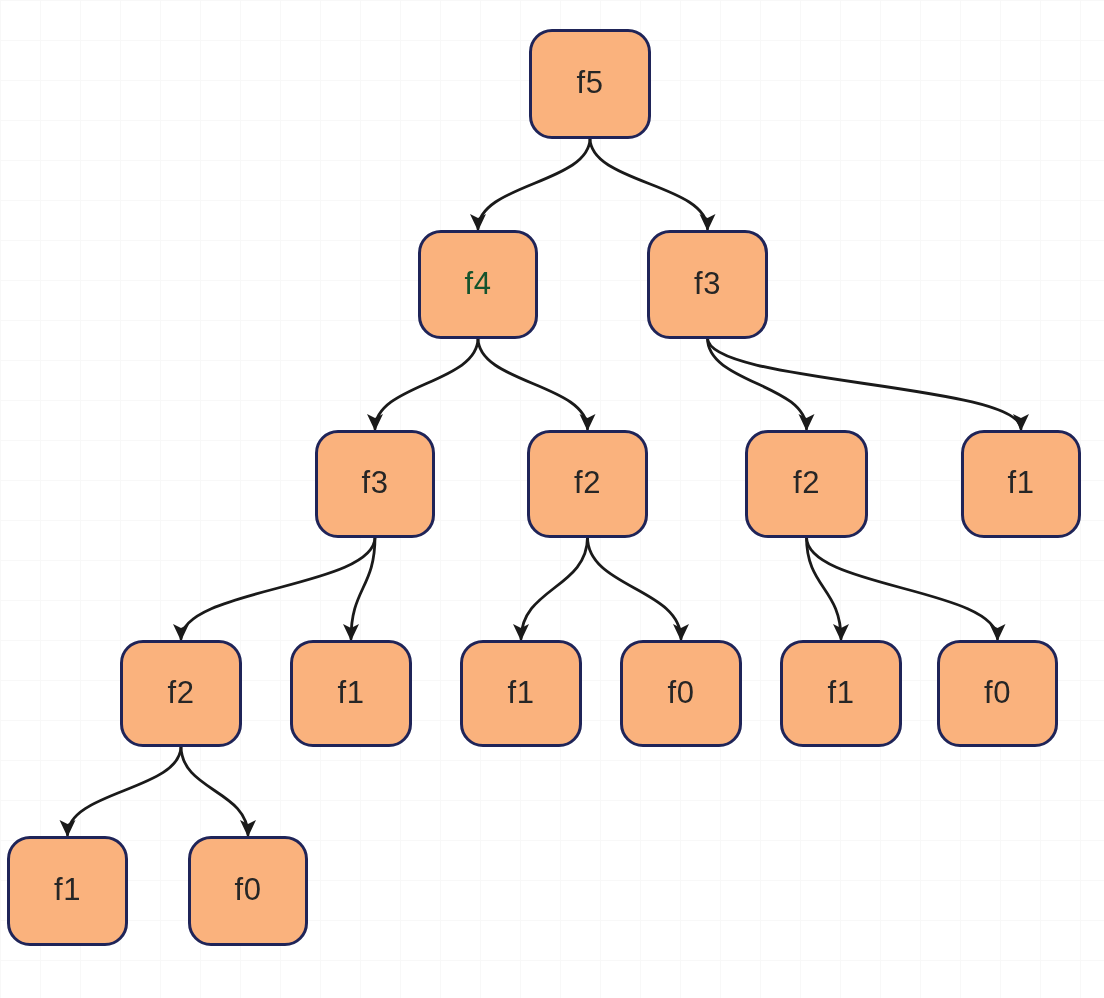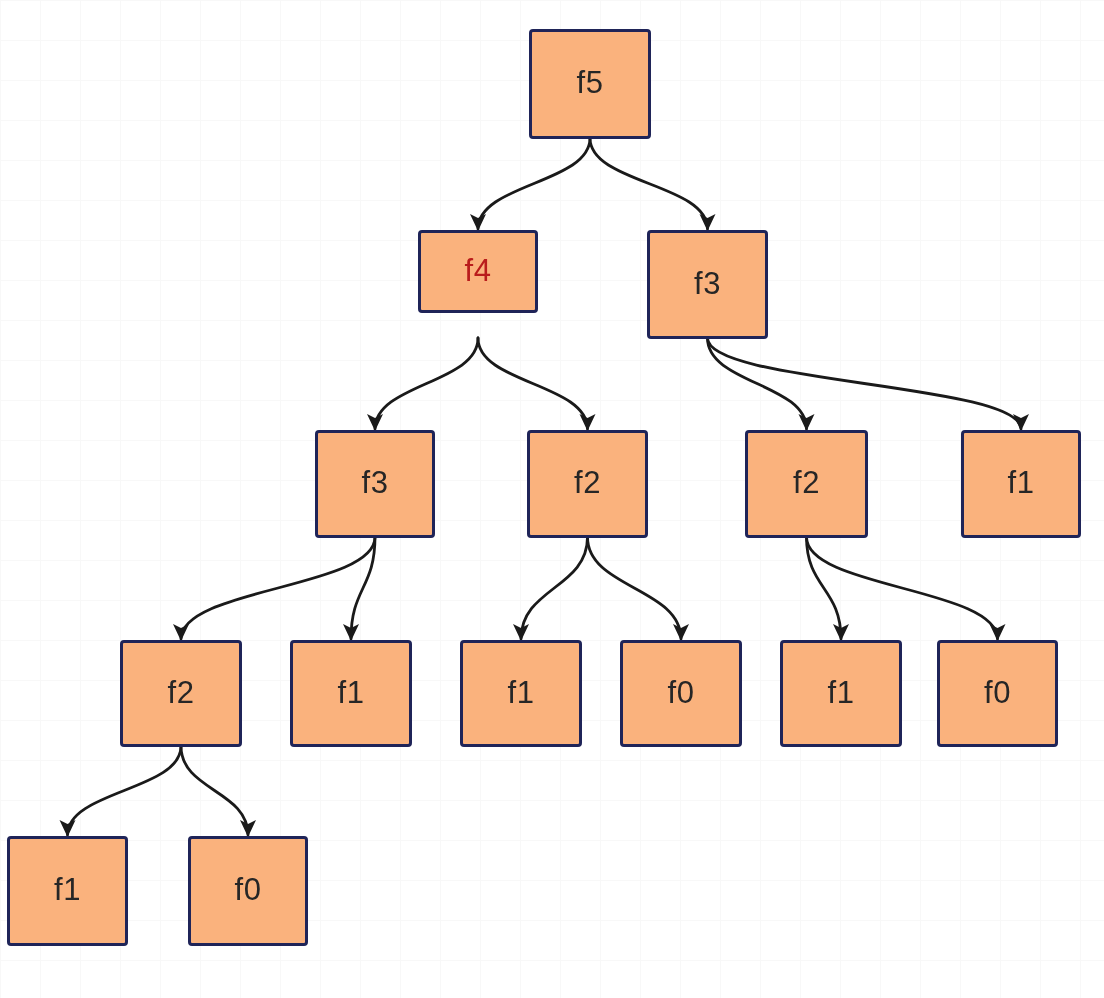--- a/index.html
+++ b/index.html
@@ -22,21 +22,21 @@
   #edge-layer {
     position: absolute;
     left: 0;
     top: 0;
     width: 1104px;
     height: 998px;
   }
   .node {
     position: absolute;
     box-sizing: border-box;
-    border-radius: 4px;
+    border-radius: 23px;
     display: flex;
     align-items: center;
     justify-content: center;
     font-size: 31px;
     letter-spacing: 0.5px;
     cursor: default;
     user-select: none;
   }
   .node span {
     transform: translateY(-1px);
@@ -66,21 +66,21 @@
         <path d="M 806.5 537 C 806.5 588, 841 588, 841 639" fill="none" stroke="#1a1a1a" stroke-width="2.8" stroke-linecap="round" marker-end="url(#arrowhead)"></path>
         <path d="M 806.5 537 C 806.5 588, 997.5 588, 997.5 639" fill="none" stroke="#1a1a1a" stroke-width="2.8" stroke-linecap="round" marker-end="url(#arrowhead)"></path>
         <path d="M 181 746 C 181 790.5, 67.5 790.5, 67.5 835" fill="none" stroke="#1a1a1a" stroke-width="2.8" stroke-linecap="round" marker-end="url(#arrowhead)"></path>
         <path d="M 181 746 C 181 790.5, 248 790.5, 248 835" fill="none" stroke="#1a1a1a" stroke-width="2.8" stroke-linecap="round" marker-end="url(#arrowhead)"></path>
       </g>
   </svg>
   <div id="nodes">
       <div class="node" style="left: 529px; top: 29px; width: 122px; height: 110px; background: rgb(250, 178, 125); border: 3px solid rgb(31, 36, 88); color: rgb(38, 38, 38);">
         <span>f5</span>
       </div>
-      <div class="node" style="left: 418px; top: 230px; width: 120px; height: 83px; background: rgb(250, 178, 125); border: 3px solid rgb(31, 36, 88); color: #b91c1c;">
+      <div class="node" style="left: 418px; top: 230px; width: 120px; height: 109px; background: rgb(250, 178, 125); border: 3px solid rgb(31, 36, 88); color: #14532d;">
         <span>f4</span>
       </div>
       <div class="node" style="left: 647px; top: 230px; width: 121px; height: 109px; background: rgb(250, 178, 125); border: 3px solid rgb(31, 36, 88); color: rgb(38, 38, 38);">
         <span>f3</span>
       </div>
       <div class="node" style="left: 315px; top: 430px; width: 120px; height: 108px; background: rgb(250, 178, 125); border: 3px solid rgb(31, 36, 88); color: rgb(38, 38, 38);">
         <span>f3</span>
       </div>
       <div class="node" style="left: 527px; top: 430px; width: 121px; height: 108px; background: rgb(250, 178, 125); border: 3px solid rgb(31, 36, 88); color: rgb(38, 38, 38);">
         <span>f2</span>

